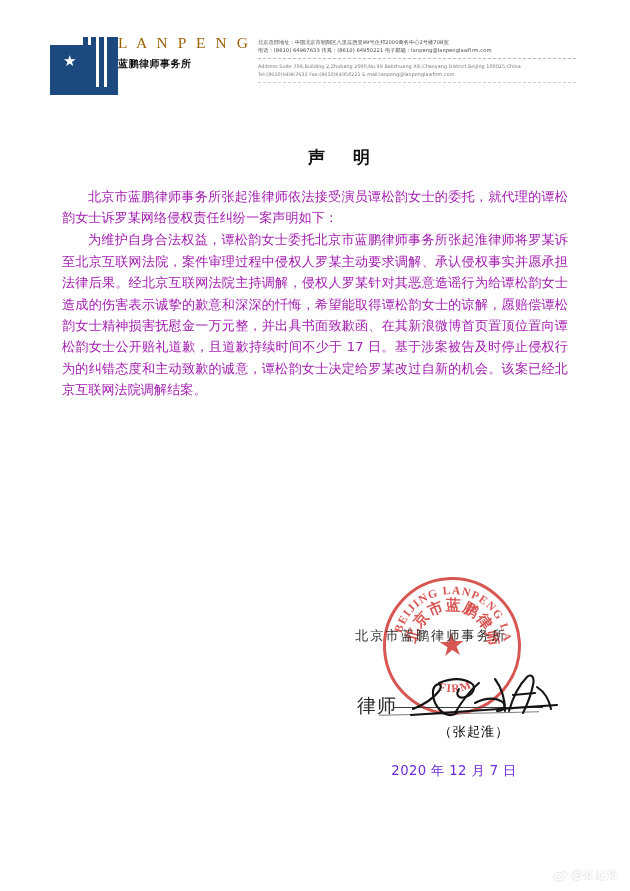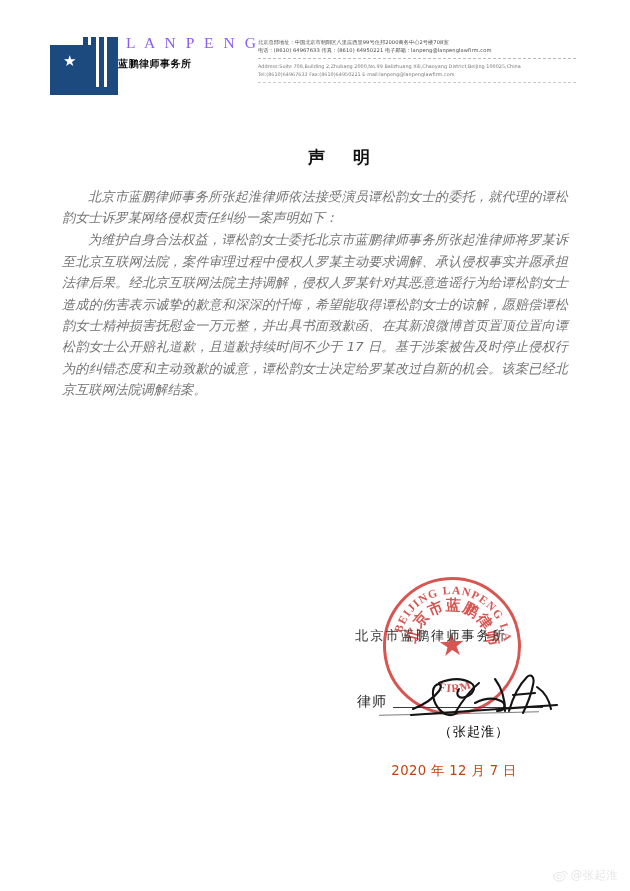--- a/index.html
+++ b/index.html
@@ -85,24 +85,23 @@
   .wordmark {
     position: absolute;
     left: 118px;
     top: 33px;
     width: 135px;
   }
   .wordmark .en1, .wordmark .en2 {
     font-family: "Liberation Serif", "DejaVu Serif", serif;
     font-size: 15.5px;
     letter-spacing: 3.1px;
-    color: #8b5cf6;
+    color: #a16207;
     line-height: 19px;
     white-space: nowrap;
-    padding-left: 8px;
   }
   .wordmark .cn {
     font-family: "DejaVu Sans", sans-serif;
     font-size: 10px;
     font-weight: 700;
     letter-spacing: 0.5px;
     color: #111111;
     line-height: 22px;
     margin-top: 1px;
     white-space: nowrap;
@@ -165,26 +164,25 @@
     position: absolute;
     left: 62px;
     top: 186px;
     width: 506px;
   }
   .body-copy p {
     margin: 0 0 0.5px 0;
     font-family: "DejaVu Sans", sans-serif;
     font-size: 13.1px;
     line-height: 21.4px;
-    color: #737373;
+    color: #a21caf;
     text-align: justify;
     text-justify: inter-ideograph;
     text-indent: 26px;
     letter-spacing: 0.05px;
-    font-style: italic;
   }
 
   
   .sign-block {
     position: absolute;
     left: 355px;
     top: 565px;
     width: 230px;
     height: 230px;
   }
@@ -250,21 +248,21 @@
     position: absolute;
     left: 2px;
     top: 118px;
     width: 200px;
     height: 40px;
   }
   .lawyer-label {
     position: absolute;
     left: 0; top: 10px;
     font-family: "DejaVu Sans", sans-serif;
-    font-size: 14px;
+    font-size: 19px;
     letter-spacing: 1px;
     color: #2a2a2a;
   }
   .sig-rule {
     position: absolute;
     left: 36px;
     top: 24px;
     width: 150px;
     height: 0;
     border-top: 1px solid #3a3a3a;
@@ -307,21 +305,21 @@
 
   .date-line {
     position: absolute;
     left: 0px;
     top: 197px;
     width: 198px;
     text-align: center;
     font-family: "DejaVu Sans", sans-serif;
     font-size: 13.2px;
     letter-spacing: 0.4px;
-    color: #c2410c;
+    color: #6d28d9;
   }
 
   
   .watermark {
     position: absolute;
     right: 12px;
     bottom: 8px;
     display: flex;
     align-items: center;
     gap: 3px;

